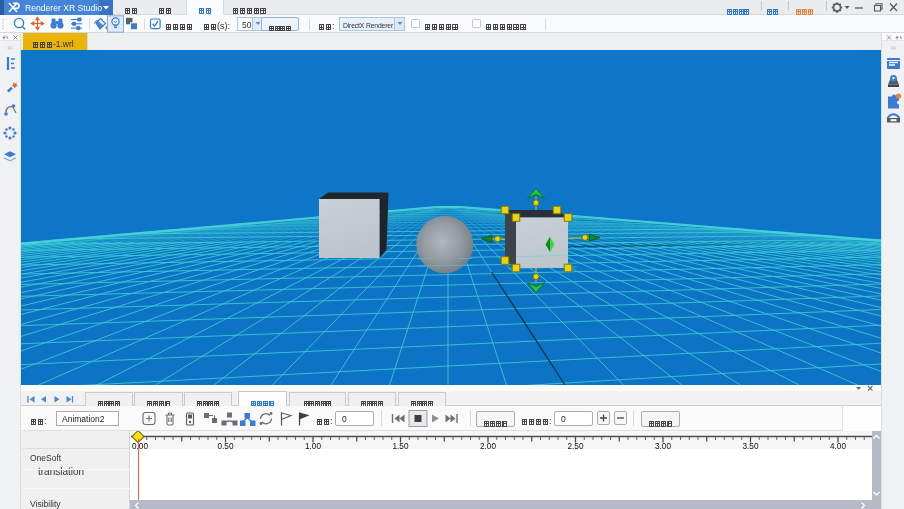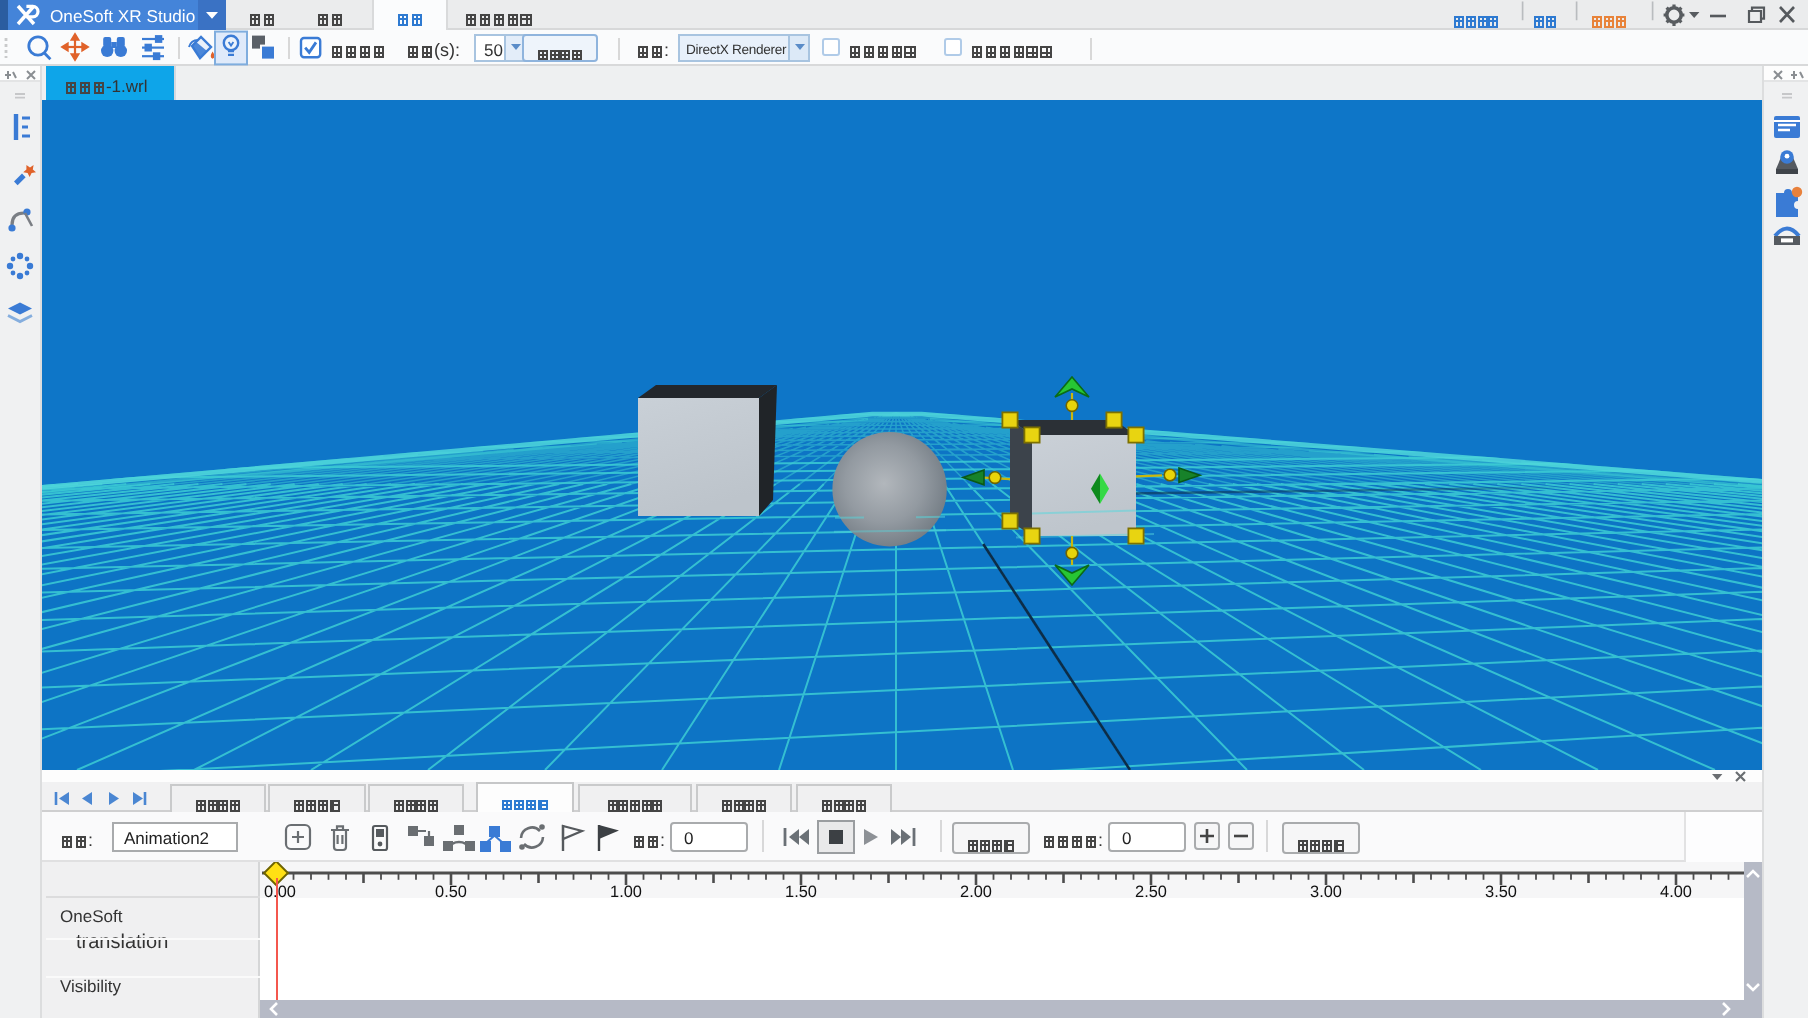--- a/index.html
+++ b/index.html
@@ -16,21 +16,21 @@
   <div class="abs" style="left:0;top:0;width:113px;height:15px;background:#4484d9"></div>
   <div class="abs" style="left:0;top:0;width:4px;height:15px;background:#2b5da0"></div>
   <div class="abs" style="left:99px;top:0;width:14px;height:15px;background:#3a72c4"></div>
   <svg class="abs" style="left:0;top:0" width="113" height="15">
     <g stroke="#fff" stroke-width="1.7" fill="none">
       <path d="M9 3 L17 12 M17 3 L9 12"></path>
       <path d="M13.2 3.2 h3.2 a2.6 2.6 0 0 1 0 5.2 h-3.2" stroke-width="1.6"></path>
     </g>
     <path d="M103 6 l3 3.4 3-3.4z" fill="#fff"></path>
   </svg>
-  <div class="abs" style="left:25px;top:2.6px;color:#fff;font-size:8.6px;letter-spacing:0">OneSoft XR Studio</div>
+  <div class="abs" style="left:25px;top:2.6px;color:#fff;font-size:8.6px;letter-spacing:0">Renderer XR Studio</div>
   <div class="abs" style="left:124px;top:3.2px"><i class="z"></i><i class="z"></i></div>
   <div class="abs" style="left:158px;top:3.2px"><i class="z"></i><i class="z"></i></div>
   <div class="abs" style="left:186px;top:0;width:38px;height:15px;background:#fbfcfd;border-left:1px solid #d9dadb;border-right:1px solid #d9dadb;text-align:center;padding-top:3.2px"><i class="z b"></i><i class="z b"></i></div>
   <div class="abs" style="left:232px;top:3.2px"><i class="z"></i><i class="z"></i><i class="z"></i><i class="z"></i><i class="z"></i></div>
   <div class="abs" style="left:727px;top:3.8px"><i class="z b s7"></i><i class="z b s7"></i><i class="z b s7"></i><i class="z b s7"></i></div>
   <div class="abs" style="left:760px;top:1px;color:#b9bcbf;font-size:10px">|</div>
   <div class="abs" style="left:767px;top:3.8px"><i class="z b s7"></i><i class="z b s7"></i></div>
   <div class="abs" style="left:787px;top:1px;color:#b9bcbf;font-size:10px">|</div>
   <div class="abs" style="left:796px;top:3.8px"><i class="z o s7"></i><i class="z o s7"></i><i class="z o s7"></i></div>
   <div class="abs" style="left:825px;top:1px;color:#b9bcbf;font-size:10px">|</div>
@@ -189,21 +189,21 @@
     </g>
     <g>
       <path d="M5.5 85 q6-7.5 12 0" fill="none" stroke="#3a7bd5" stroke-width="2"></path>
       <rect x="5" y="85" width="13" height="4.5" fill="#555a60"></rect>
       <rect x="8.5" y="86.2" width="6" height="2" fill="#fff"></rect>
     </g>
   </svg>
 </div>
 
 <div class="abs" style="left:21px;top:33px;width:860px;height:17px;background:#eef0f1">
-  <div class="abs" style="left:2px;top:0;width:65px;height:17px;background:#0ea5e9;border-right:1px solid #d3d9df;padding:4px 0 0 9px"><i class="z"></i><i class="z"></i><i class="z"></i><span style="font-size:8.5px;color:#333">-1.wrl</span></div>
+  <div class="abs" style="left:2px;top:0;width:65px;height:17px;background:#eab308;border-right:1px solid #d3d9df;padding:4px 0 0 9px"><i class="z"></i><i class="z"></i><i class="z"></i><span style="font-size:8.5px;color:#333">-1.wrl</span></div>
 </div>
 
 <svg class="abs" style="left:21px;top:50px" width="860" height="335" viewBox="0 0 860 335">
 <defs>
  <linearGradient id="cf1" x1="0" y1="0" x2="0.3" y2="1">
    <stop offset="0" stop-color="#c9d0d7"></stop>
         <stop offset="1" stop-color="#bdc4cb"></stop>
  </linearGradient>
  <linearGradient id="cf2" x1="0" y1="0" x2="0.3" y2="1">
    <stop offset="0" stop-color="#cad0d7"></stop>
@@ -383,21 +383,21 @@
   </g>
 </svg>
 
 <div class="abs" style="left:21px;top:431px;width:860px;height:78px;background:#f0f0f1">
   <div class="abs" style="left:2px;top:0;width:107px;height:78px;background:#f0f0f1;border-right:1px solid #d5d6d7"></div>
   <div class="abs" style="left:2px;top:17px;width:107px;height:1px;background:#dcdcdd"></div>
   <div class="abs" style="left:109px;top:0;width:742px;height:17.5px;background:#f6f6f7"></div>
   <div class="abs" style="left:109px;top:17.5px;width:742px;height:51.5px;background:#fff"></div>
   <div class="abs lbl" style="left:9px;top:22px;font-size:8.5px">OneSoft</div>
   <div class="abs lbl" style="left:17px;top:36px;font-size:10px">translation</div>
-  <div class="abs lbl" style="left:9px;top:57px;font-size:8.5px">Visibility</div>
+  <div class="abs lbl" style="left:9px;top:68px;font-size:8.5px">Visibility</div>
   <div class="abs" style="left:2px;top:38px;width:107px;height:1px;background:#fafafa"></div>
   <div class="abs" style="left:2px;top:57px;width:107px;height:1px;background:#fafafa"></div>
   <svg class="abs" style="left:0;top:0" width="860" height="25">
       <path d="M110 5.5 H851" stroke="#4d4d4d" stroke-width="1.4" fill="none"></path>
 <line x1="117.00" y1="5.5" x2="117.00" y2="11.5" stroke="#4d4d4d" stroke-width="1.3"></line>
 <line x1="125.75" y1="5.5" x2="125.75" y2="8.9" stroke="#4d4d4d" stroke-width="0.9"></line>
 <line x1="134.50" y1="5.5" x2="134.50" y2="8.9" stroke="#4d4d4d" stroke-width="0.9"></line>
 <line x1="143.25" y1="5.5" x2="143.25" y2="8.9" stroke="#4d4d4d" stroke-width="0.9"></line>
 <line x1="152.00" y1="5.5" x2="152.00" y2="8.9" stroke="#4d4d4d" stroke-width="0.9"></line>
 <line x1="160.75" y1="5.5" x2="160.75" y2="10.5" stroke="#4d4d4d" stroke-width="1.3"></line>

